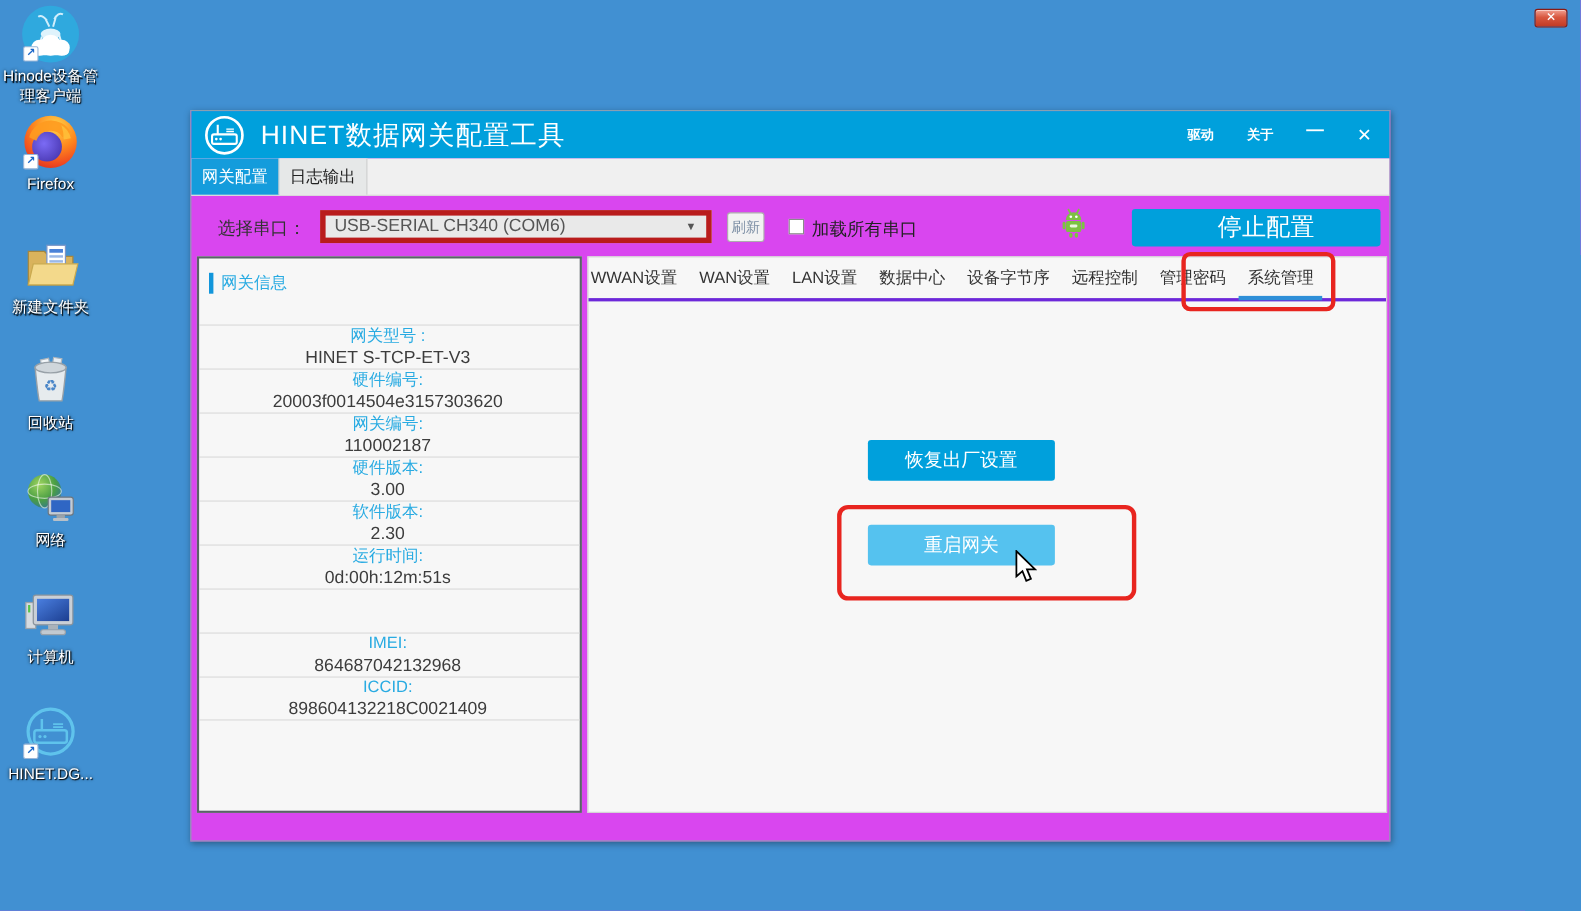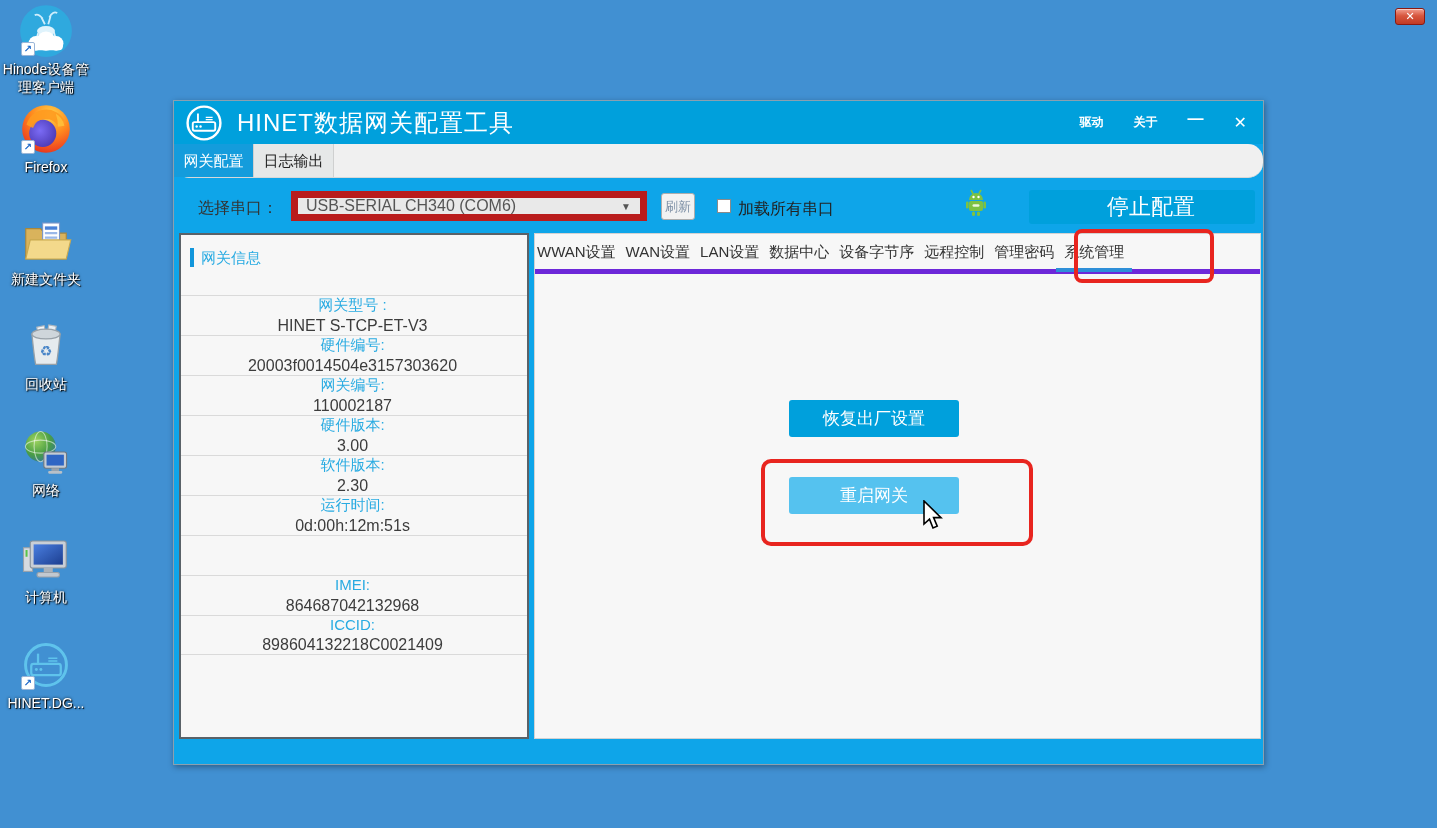--- a/index.html
+++ b/index.html
@@ -16,42 +16,42 @@
       border:1px solid #9ab6d8; border-radius:2px; font-size:10px; line-height:12px; text-align:center;
       color:#1a66c8; font-weight:bold; }
 
   
   .overlay-close { position:absolute; right:12px; top:8px; width:30px; height:17px; border-radius:3px;
       background:linear-gradient(#f2a091,#d8573f 45%,#c13a24); border:1px solid #8b1a12;
       color:#fff; font-size:11px; font-weight:bold; text-align:center; line-height:15px;
       box-shadow:inset 0 1px 0 rgba(255,255,255,.5); }
 
   
-  .window { position:absolute; left:173px; top:100px; width:1091px; height:665px; background:#0ea5e9;
+  .window { position:absolute; left:173px; top:100px; width:1091px; height:665px; background:#d946ef;
       border:1px solid #8aa0b0; box-shadow:1px 2px 6px rgba(0,0,0,.35); }
 
   .titlebar { position:absolute; left:0; top:0; right:0; height:43px; background:#00A0DC;
       display:flex; align-items:center; color:#fff; }
   .logo { margin-left:11px; width:38px; height:38px; }
   .win-title { font-size:24px; margin-left:14px; letter-spacing:1px; }
   .titlebar-right { margin-left:auto; display:flex; align-items:center; margin-right:16px; }
   .tb-item { font-size:12px; font-weight:bold; margin-left:30px; cursor:pointer; }
   .tb-min { font-size:16px; font-weight:bold; margin-left:30px; cursor:pointer; position:relative; top:-4px; }
   .tb-close { font-size:16px; font-weight:bold; margin-left:30px; cursor:pointer; }
 
   .main-tabs { position:absolute; left:0; top:43px; right:0; height:34px; display:flex; background:#f0f0f0;
-      border-bottom:1px solid #d8d8d8;border-radius:15px; }
+      border-bottom:1px solid #d8d8d8; }
   .main-tab { width:80px; text-align:center; line-height:33px; font-size:15px; color:#222;
       background:#e6e8e8; border-right:1px solid #cfd0d0; cursor:pointer; }
   .main-tab.active { background:#149CDC; color:#fff; }
 
   
   .serial-label { position:absolute; left:24px; top:97px; font-size:16px; color:#333; }
   .combo { position:absolute; left:117px; top:90px; width:356px; height:30px; background:#e9e9e9;
-      border:7px solid #b91c1c; display:flex; align-items:center; padding-left:8px; font-size:16px;
+      border:5px solid #b91c1c; display:flex; align-items:center; padding-left:8px; font-size:16px;
       color:#555; cursor:pointer; }
   .combo .arrow { margin-left:auto; margin-right:9px; color:#555; font-size:10px; }
   .refresh-btn { position:absolute; left:487px; top:92px; width:34px; height:27px; font-size:13px;
       color:#7d8fa5; background:#f2f2f2; border:1px solid #adadad; border-radius:3px; text-align:center;
       line-height:25px; cursor:pointer; }
   .cb { position:absolute; left:543px; top:98px; width:14px; height:14px; border:1px solid #8a8a8a;
       background:#fff; cursor:pointer; }
   .cb-label { position:absolute; left:564px; top:98px; font-size:16px; color:#222; }
   .robot { position:absolute; left:790px; top:85px; width:24px; height:32px; }
   .stop-btn { position:absolute; left:855px; top:89px; width:226px; height:34px; background:#00A0DC;
@@ -65,22 +65,22 @@
   .panel-header .bar { width:4px; height:19px; background:#1296DB; margin-right:7px; }
   .panel-header .ph-text { color:#29ABE2; font-size:15px; line-height:19px; }
   .info-row { height:40px; display:flex; align-items:center; justify-content:space-between;
       padding:0 15px 0 12px; border-top:1px solid #dadada;flex-direction:column; }
   .info-row .k { color:#29ABE2; font-size:15px; white-space:nowrap; }
   .info-row .v { color:#3c3c3c; font-size:16px; white-space:nowrap; }
 
   
   .right-panel { position:absolute; left:360px; top:132px; width:727px; height:506px; background:#f7f7f7;
       border:1px solid #d2d2d2; }
-  .settings-tabs { position:relative; height:40px; display:flex; align-items:center; gap:10px;
-      padding-left:2px; border-bottom:5px solid #6d28d9; }
+  .settings-tabs { position:relative; height:40px; display:flex; align-items:center; gap:20px;
+      padding-left:2px; border-bottom:3px solid #6d28d9; }
   .settings-tab { position:relative; height:40px; line-height:40px; font-size:15px; color:#333;
       cursor:pointer; white-space:nowrap; }
   .settings-tab.active::after { content:""; position:absolute; left:-8px; right:-8px; bottom:0;
       height:4px; background:#2E8FD8; }
   .tab-annotation { position:absolute; left:-17px; right:-18px; top:-5px; height:54px;
       border:4px solid #E8251F; border-radius:8px; pointer-events:none; z-index:40; }
 
   .panel-btn { position:absolute; width:170px; height:37px; background:#00A0DC; color:#fff;
       font-size:17px; border:none; border-radius:3px; text-align:center; line-height:37px; cursor:pointer; }
   .factory-btn { left:254px; top:166px; }

